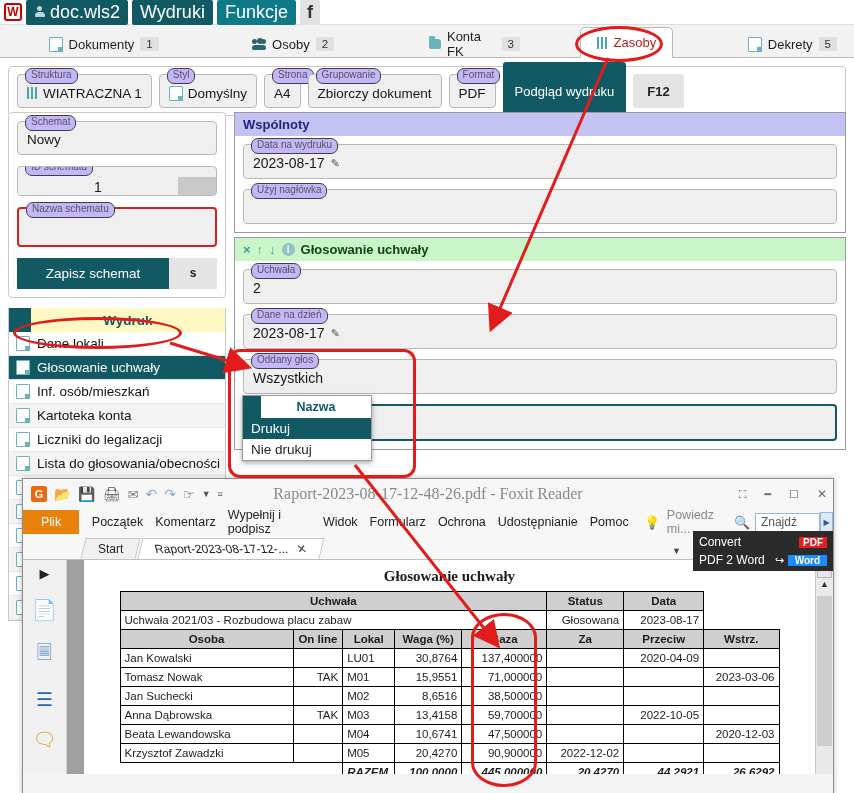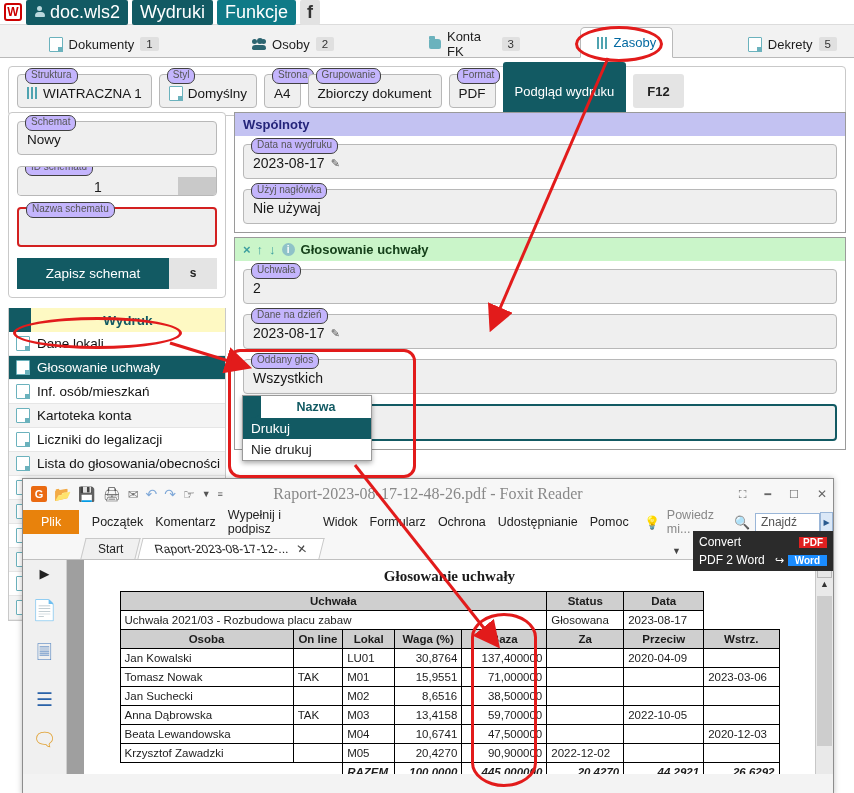--- a/index.html
+++ b/index.html
@@ -41,21 +41,21 @@
     display:flex;align-items:flex-end;position:relative;
   }
   .tab{
     height:26px;display:flex;align-items:center;gap:6px;
     padding:0 16px;font-size:13px;color:#1d1d1d;
     border-left:1px solid transparent;border-right:1px solid transparent;
     position:relative;
   }
   .tab.sel{
     background:#ffffff;border:1px solid #b9b9b9;border-bottom:1px solid #ffffff;
-    border-radius:5px 5px 0 0;height:29px;margin-bottom:-1px;color:#0369a1;
+    border-radius:5px 5px 0 0;height:29px;margin-bottom:-1px;color:#b91c1c;
   }
   .tab .badge{
     background:#e0e0e0;color:#333;padding:1px 6px;font-size:11.5px;border-radius:2px;
   }
   .doc-ico{width:12px;height:13px;border:1.6px solid #6bb2bd;border-radius:1px;background:#fff;position:relative;display:inline-block;}
   .doc-ico:after{content:"";position:absolute;right:-1px;bottom:-1px;width:5px;height:5px;background:#6bb2bd;}
   .folder-ico{width:13px;height:10px;background:#6bb2bd;border-radius:1px 3px 2px 2px;position:relative;display:inline-block;}
   .folder-ico:before{content:"";position:absolute;left:0;top:-3px;width:6px;height:3px;background:#6bb2bd;border-radius:1px 1px 0 0;}
   .grid-ico{width:11px;height:12px;display:inline-block;
     background:
@@ -193,21 +193,21 @@
   .fx-page{flex:1;background:#fff;position:relative;overflow:hidden;}
   .fx-scroll{width:17px;background:#e9e9e9;border-left:1px solid #c7c7c7;position:relative;}
   .fx-scroll .thumb{position:absolute;left:1px;right:1px;top:36px;height:150px;background:#cdcdcd;}
   .fx-scroll .btn{height:15px;border:1px solid #b7b7b7;background:#e6e6e6;margin:1px;}
 
   
   .rep-title{text-align:center;font-family:"Liberation Serif",serif;font-weight:bold;font-size:15px;margin:8px 0 6px 0;}
   table.rep{border-collapse:collapse;margin:0 auto;width:660px;font-size:11.5px;}
   table.rep td,table.rep th{border:1px solid #000;padding:1px 4px;height:16px;}
   table.rep th{background:#cfcfcf;text-align:center;font-weight:bold;}
-  table.rep td.c{text-align:left;}
+  table.rep td.c{text-align:right;}
   table.rep td.r{text-align:right;}
   table.rep tr.tot td{font-style:italic;font-weight:bold;text-align:right;border-top:1px solid #000;}
   table.rep tr.tot td.blank{border:none;}
 
   
   .ann{position:absolute;z-index:60;pointer-events:none;}
   .ell{border:3px solid #e21b1b;border-radius:50%;}
   .rrect{border:3px solid #e21b1b;border-radius:12px;}
   svg.arrows{position:absolute;left:0;top:0;width:854px;height:793px;z-index:55;pointer-events:none;}
 </style>
@@ -383,21 +383,20 @@
           <span class="lab">Data na wydruku</span>
           <span class="val">
               <span>2023-08-17</span>
           <span class="pencil">✎</span>
             </span>
         </div>
       </div>
       <div class="rf">
         <div class="fieldbox">
           <span class="lab">Użyj nagłówka</span>
-          <span class="val">Nie używaj</span>
         </div>
       </div>
     </div>
   </div>
 
   <div class="sect" style="margin-top:4px">
     <div class="hd green">
       <span class="ic">×</span>
       <span class="ic">↑</span>
       <span class="ic">↓</span>

